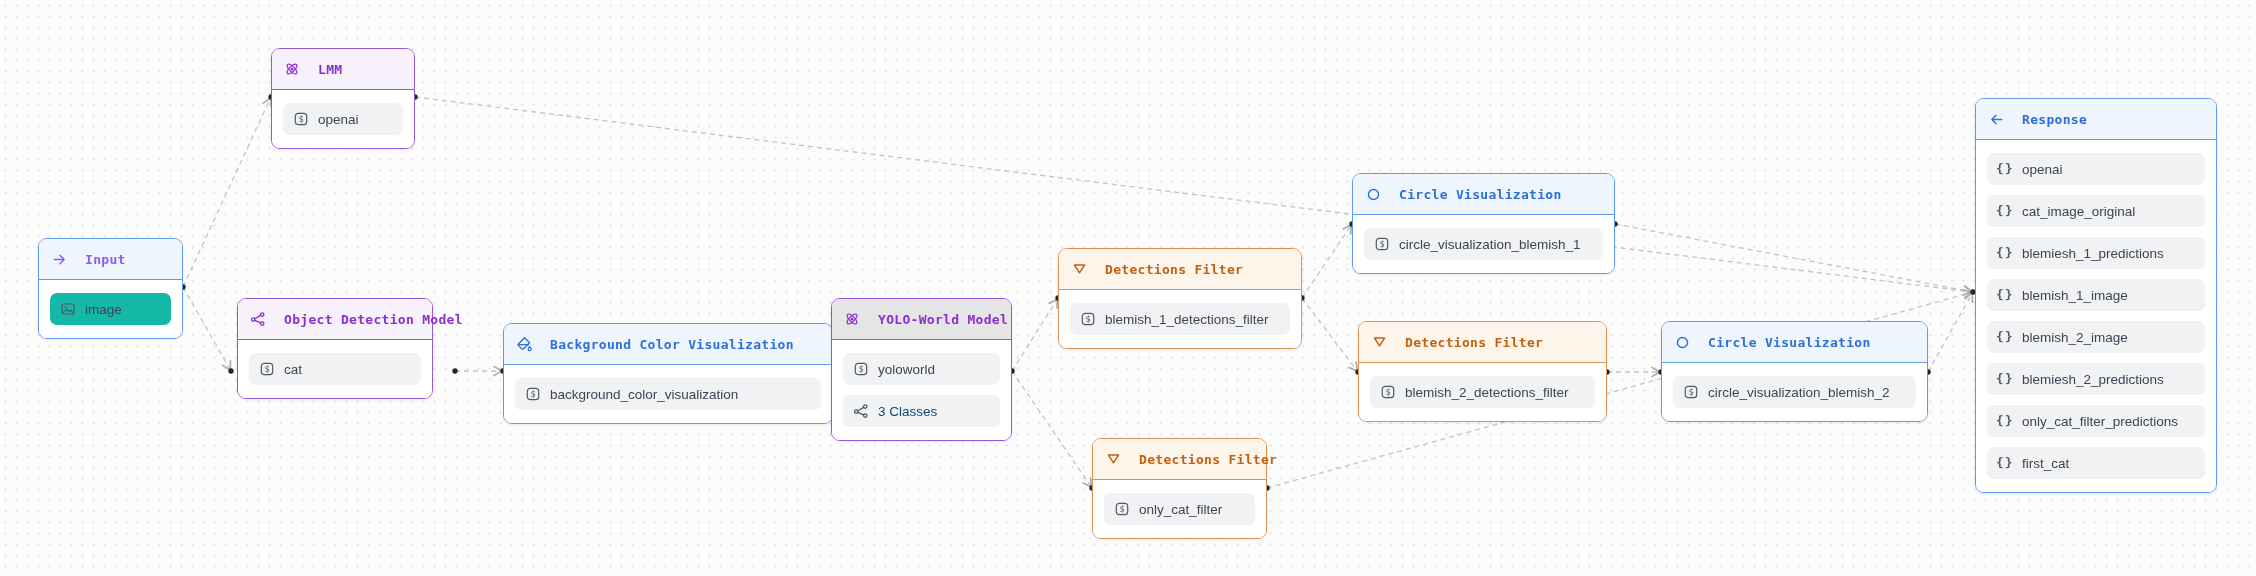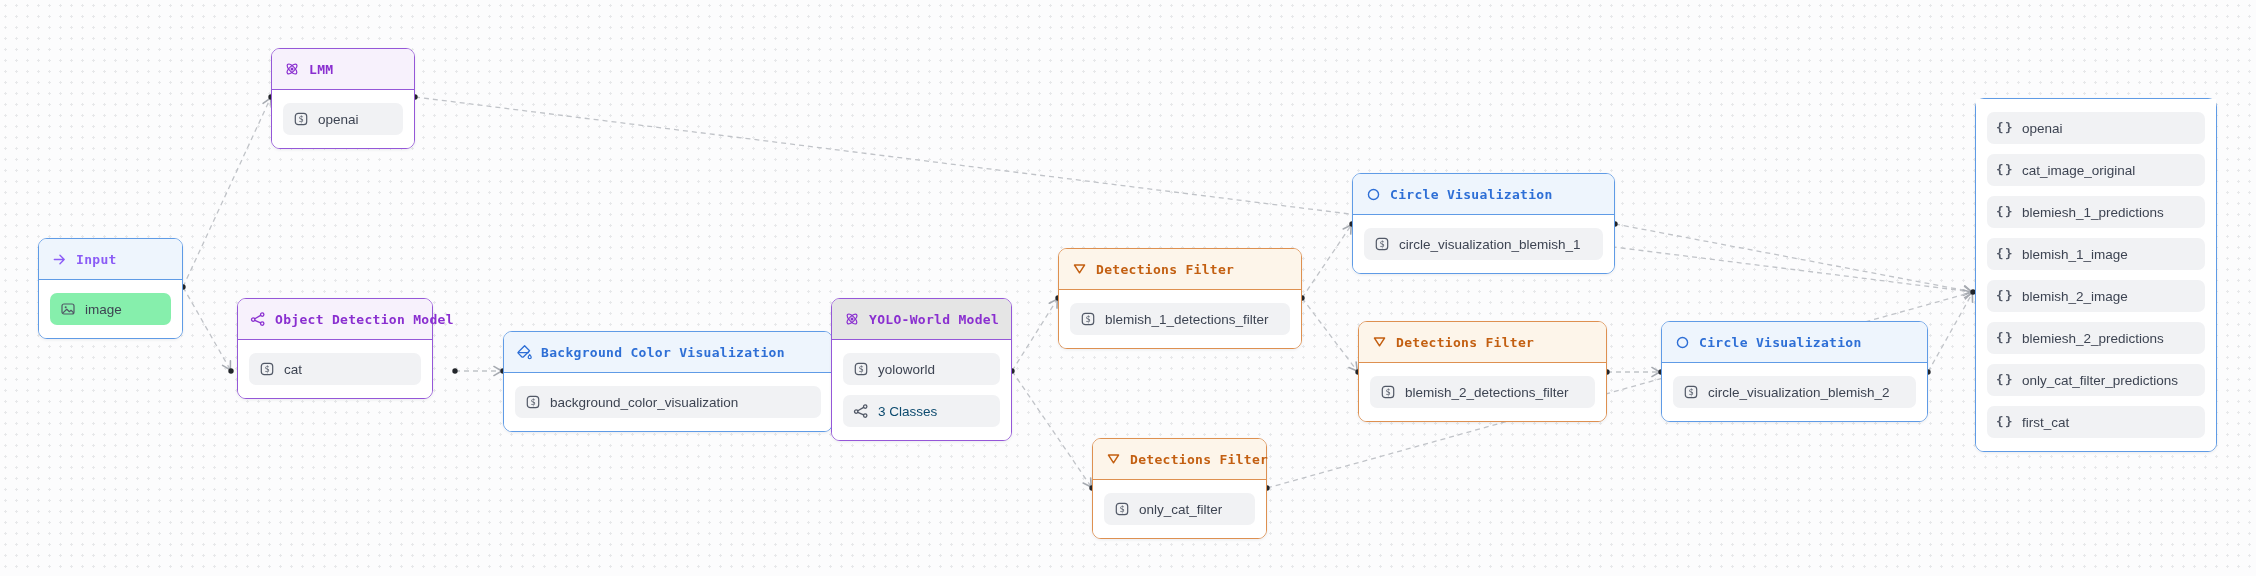--- a/index.html
+++ b/index.html
@@ -16,21 +16,21 @@
   .node{
     position:absolute;
     background:#ffffff;
     border:1.5px solid #999;
     border-radius:9px;
     box-shadow:0 1px 3px rgba(22,34,58,.08);
     box-sizing:border-box;
   }
   .hdr{
     height:40px;
-    display:flex;align-items:center;gap:9px;
+    display:flex;align-items:center;gap:18px;
     padding:0 12px;
     border-bottom:1.5px solid;
     border-radius:7.5px 7.5px 0 0;
     font-family:"DejaVu Sans Mono", monospace;
     font-size:13px;font-weight:600;letter-spacing:.3px;
     white-space:nowrap;
   }
   .bdy{
     padding:13px 11px;
     display:flex;flex-direction:column;gap:10px;
@@ -104,21 +104,21 @@
 <div class="node" style="left: 38px; top: 238px; width: 145px; border-color: rgb(95, 155, 230);">
       <div class="hdr" style="background:#eef5fd;border-color:#5f9be6;color:#8b5cf6">
         <span class="hic">
           <svg width="15" height="15" viewBox="0 0 16 16" fill="none" stroke="currentColor" stroke-width="1.5" stroke-linecap="round" stroke-linejoin="round">
             <path d="M2.5 8h10.5M8.5 3.5 13 8l-4.5 4.5"></path>
           </svg>
         </span>
         <span class="ttl">Input</span>
       </div>
       <div class="bdy">
-        <div class="pill" style="background:#86efac;color:#3d4452">
+        <div class="pill" style="background:#14b8a6;color:#3d4452">
           <span class="pic">
             <svg width="16" height="16" viewBox="0 0 16 16" fill="none" stroke="currentColor" stroke-width="1.2" stroke-linecap="round" stroke-linejoin="round">
               <rect x="2" y="3" width="12" height="10" rx="2"></rect>
               <circle cx="5.7" cy="6.3" r="1" fill="currentColor" stroke="none"></circle>
               <path d="M3.2 11.6 6.8 8.2l2.6 2.5 1.6-1.4 2.4 2.2"></path>
             </svg>
           </span>
           <span class="lbl">image</span>
         </div>
       </div>
@@ -163,21 +163,21 @@
           <span class="pic">
             <svg width="16" height="16" viewBox="0 0 16 16" fill="none" stroke="currentColor" stroke-width="1.2">
               <rect x="2.3" y="2.3" width="11.4" height="11.4" rx="3"></rect>
               <text x="8" y="11.2" font-size="8.5" text-anchor="middle" fill="currentColor" stroke="none" font-family="DejaVu Sans Mono, monospace">$</text>
             </svg>
           </span>
           <span class="lbl">cat</span>
         </div>
       </div>
     </div>
-    <div class="node" style="left: 503px; top: 331px; width: 330px; border-color: rgb(95, 155, 230);">
+    <div class="node" style="left: 503px; top: 323px; width: 330px; border-color: rgb(95, 155, 230);">
       <div class="hdr" style="background:#eef5fd;border-color:#5f9be6;color:#2e6fd6">
         <span class="hic">
           <svg width="16" height="16" viewBox="0 0 16 16" fill="none" stroke="currentColor" stroke-width="1.3" stroke-linejoin="round">
             <path d="M8.6 1.8 2.6 7.8a1.3 1.3 0 0 0 0 1.85l3.1 3.1a1.3 1.3 0 0 0 1.85 0l6-6Z"></path>
             <path d="M2.1 8.7h10.4" stroke-linecap="round"></path>
             <path d="M13.7 10.6s1.5 1.7 1.5 2.6a1.5 1.5 0 0 1-3 0c0-.9 1.5-2.6 1.5-2.6Z"></path>
           </svg>
         </span>
         <span class="ttl">Background Color Visualization</span>
       </div>
@@ -326,20 +326,28 @@
             <svg width="16" height="16" viewBox="0 0 16 16" fill="none" stroke="currentColor" stroke-width="1.2">
               <rect x="2.3" y="2.3" width="11.4" height="11.4" rx="3"></rect>
               <text x="8" y="11.2" font-size="8.5" text-anchor="middle" fill="currentColor" stroke="none" font-family="DejaVu Sans Mono, monospace">$</text>
             </svg>
           </span>
           <span class="lbl">only_cat_filter</span>
         </div>
       </div>
     </div>
     <div class="node" style="left: 1975px; top: 98px; width: 242px; border-color: rgb(95, 155, 230);">
+      <div class="hdr" style="background:#eef5fd;border-color:#5f9be6;color:#2e6fd6">
+        <span class="hic">
+          <svg width="15" height="15" viewBox="0 0 16 16" fill="none" stroke="currentColor" stroke-width="1.5" stroke-linecap="round" stroke-linejoin="round">
+            <path d="M13.5 8H3M7.5 3.5 3 8l4.5 4.5"></path>
+          </svg>
+        </span>
+        <span class="ttl">Response</span>
+      </div>
       <div class="bdy">
         <div class="pill" style="background:#f1f2f4;color:#3d4452">
           <span class="pic">
             <span class="br">{}</span>
           </span>
           <span class="lbl">openai</span>
         </div>
         <div class="pill" style="background:#f1f2f4;color:#3d4452">
           <span class="pic">
             <span class="br">{}</span>

